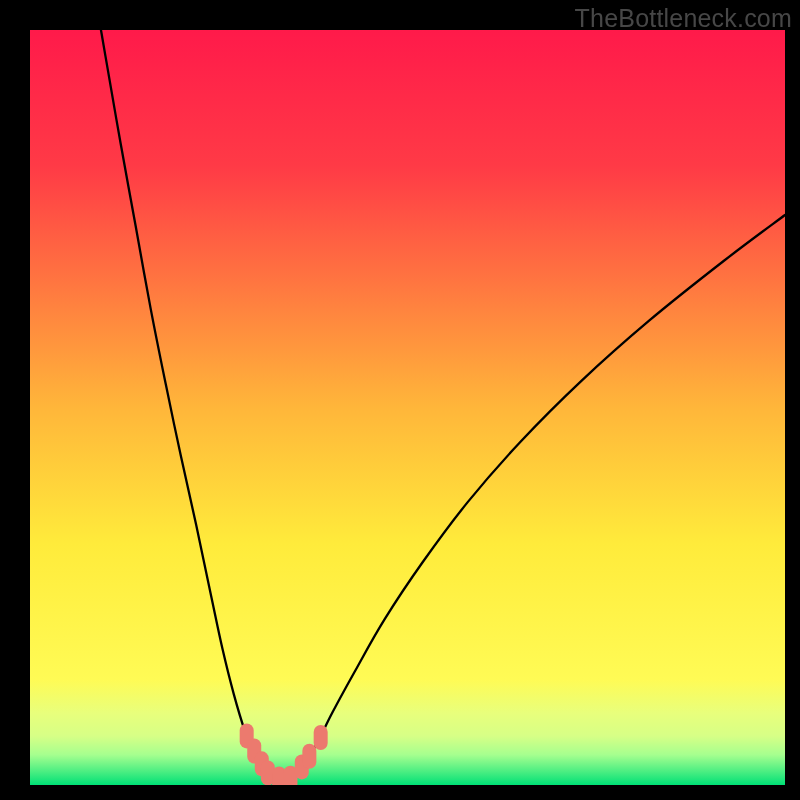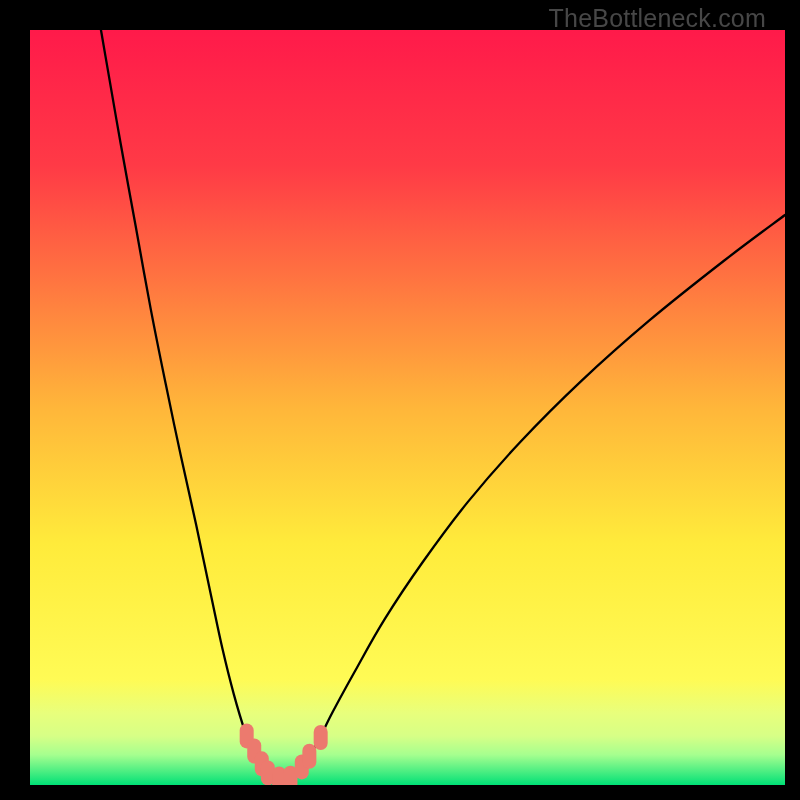--- a/index.html
+++ b/index.html
@@ -13,21 +13,21 @@
   }
   .frame {
     position: relative;
     width: 800px;
     height: 800px;
     background: #000;
   }
   .watermark {
     position: absolute;
     top: 4px;
-    right: 34px;
+    right: 8px;
     color: #474747;
     font-size: 25px;
     font-weight: 500;
     font-family: Arial, Helvetica, sans-serif;
     letter-spacing: 0.2px;
     z-index: 5;
   }
   .plot-wrap {
     position: absolute;
     left: 30px;

